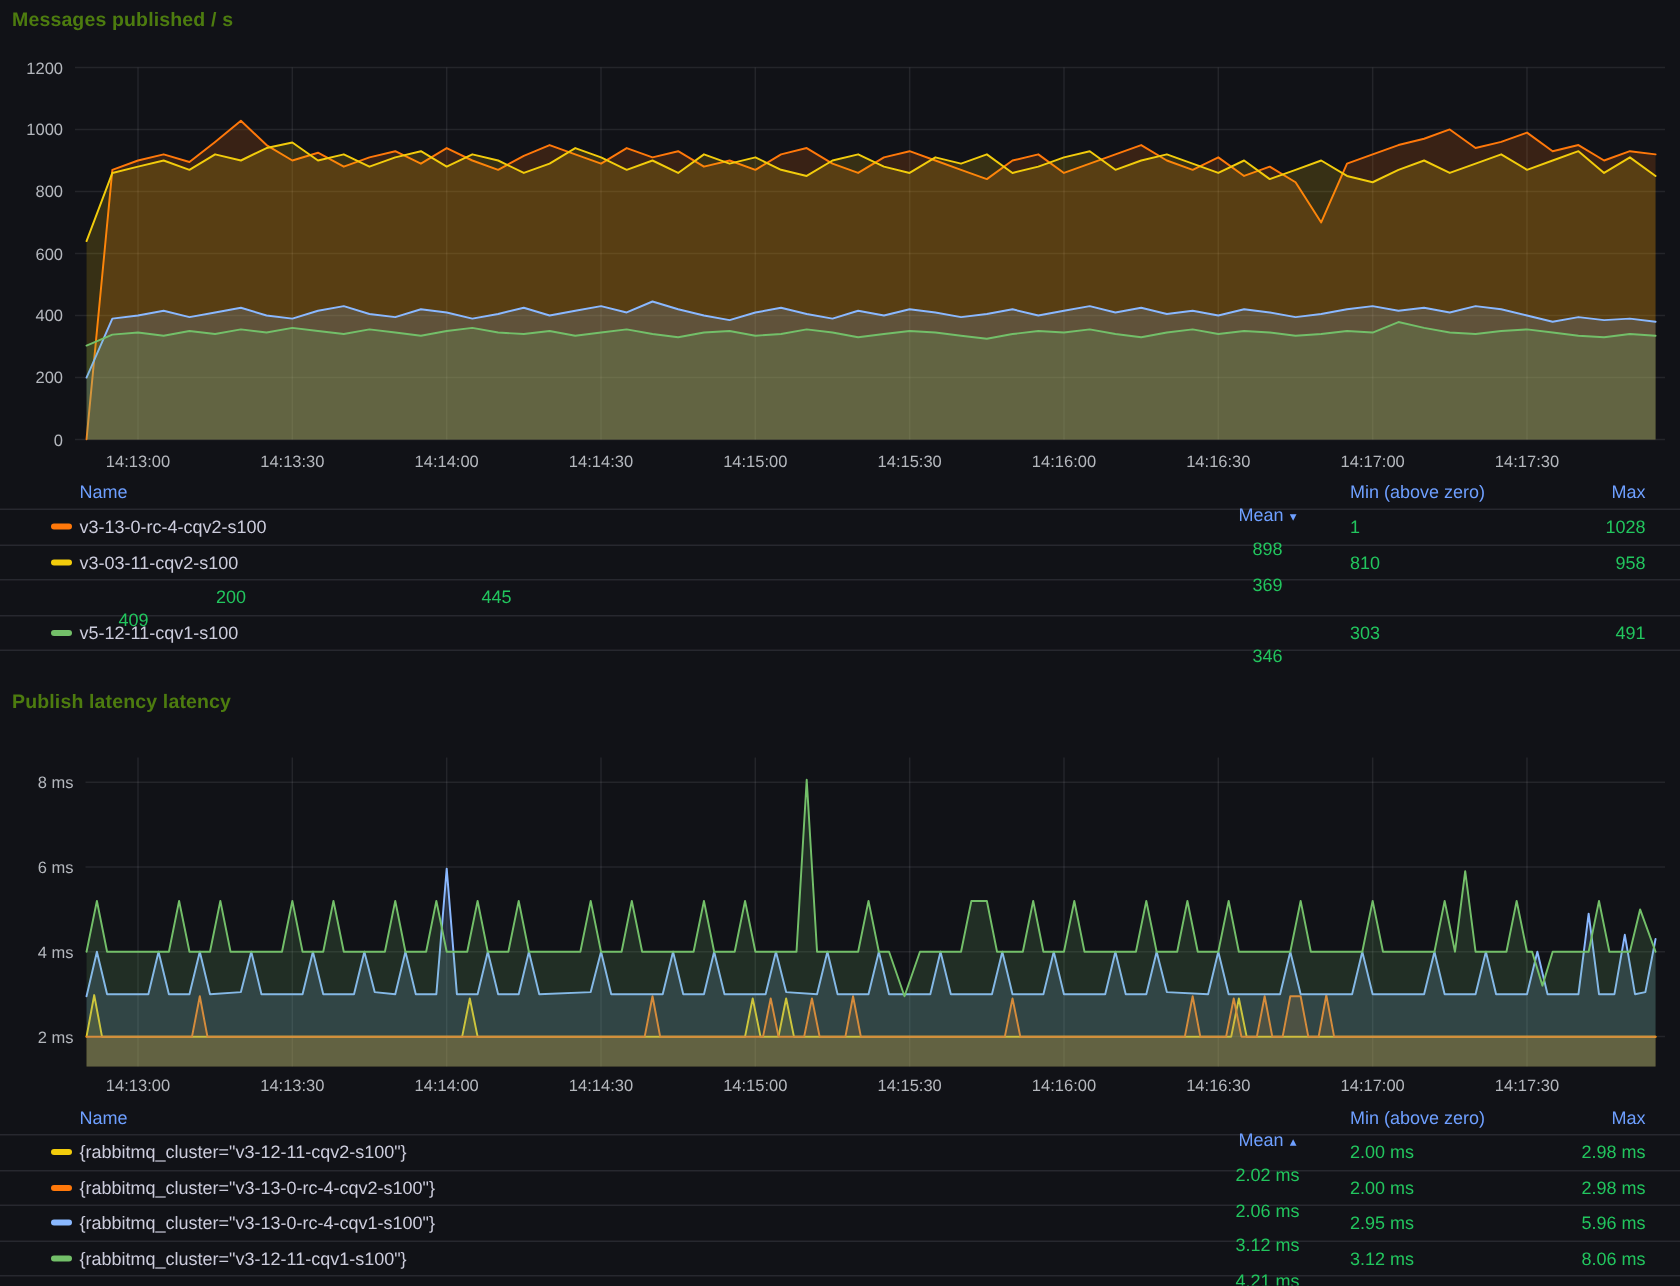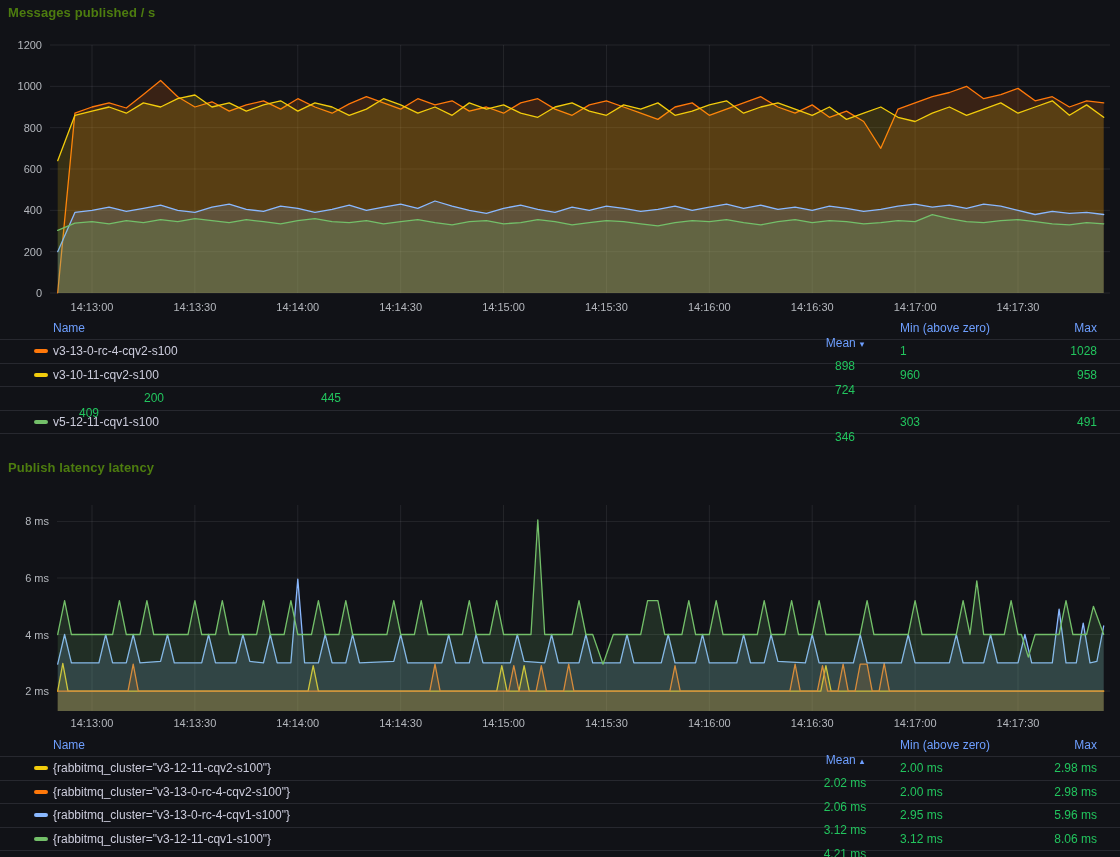--- a/index.html
+++ b/index.html
@@ -93,24 +93,24 @@
         <span class="swatch" style="background: rgb(255, 120, 10);"></span>
         <span>v3-13-0-rc-4-cqv2-s100</span>
       </span>
       <span class="col-mean num">898</span>
       <span class="col-min num">1</span>
       <span class="col-max num">1028</span>
     </div>
     <div class="lrow body">
       <span class="col-name">
         <span class="swatch" style="background: rgb(242, 204, 12);"></span>
-        <span>v3-10-11-cqv2-s100</span>
-      </span>
-      <span class="col-mean num">724</span>
-      <span class="col-min num">960</span>
+        <span>v3-03-11-cqv2-s100</span>
+      </span>
+      <span class="col-mean num">369</span>
+      <span class="col-min num">810</span>
       <span class="col-max num">958</span>
     </div>
     <div class="lrow body">
       <span class="col-mean num">409</span>
       <span class="col-min num">200</span>
       <span class="col-max num">445</span>
     </div>
     <div class="lrow body">
       <span class="col-name">
         <span class="swatch" style="background: rgb(115, 191, 105);"></span>

